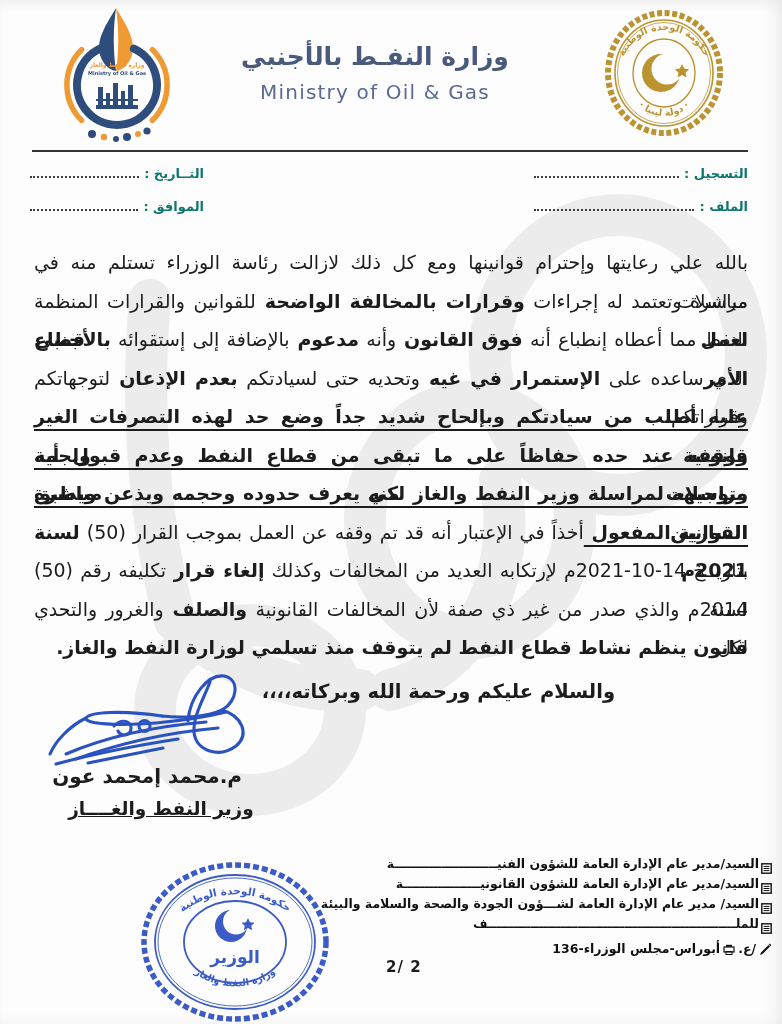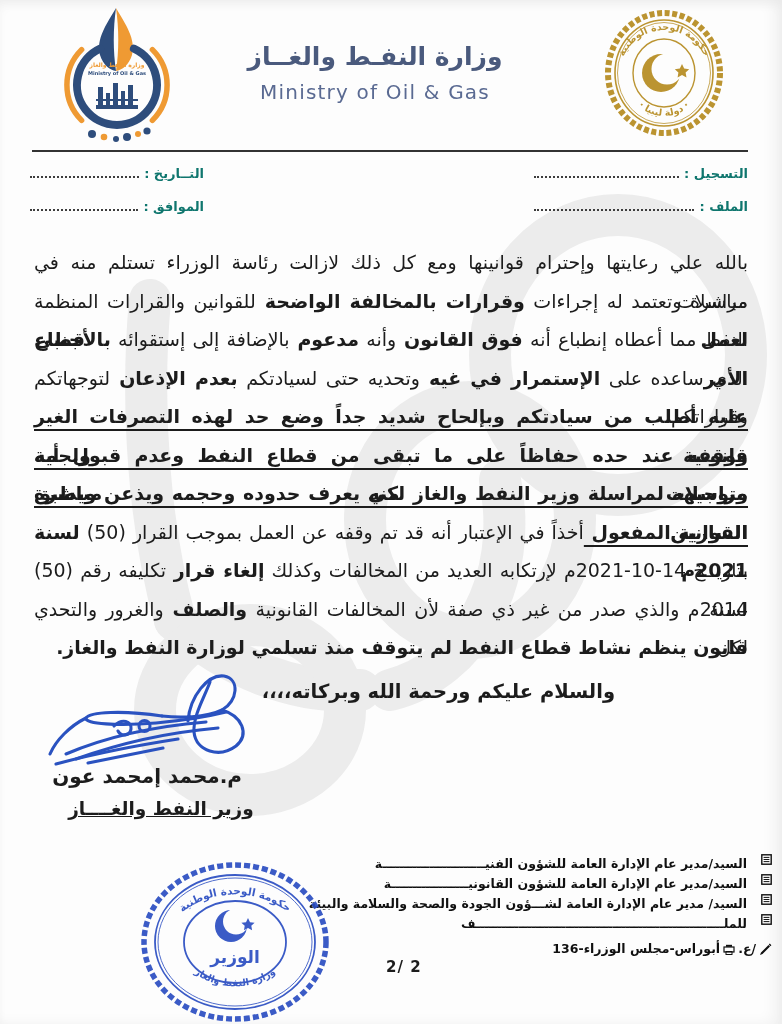--- a/index.html
+++ b/index.html
@@ -40,21 +40,21 @@
   .line span.b{font-weight:700;margin-top:24px;}
   .line span.bu{font-weight:700; text-decoration:underline; text-underline-offset:6px; text-decoration-thickness:1.5px;}
   .closing{position:absolute; top:667px; right:167px; direction:rtl; font-size:19.5px; font-weight:700; z-index:1;margin-top:13px;}
   
   .signature{position:absolute; left:38px; top:666px; width:224px; height:106px; z-index:2;}
   .sig-name{position:absolute; left:86px; top:764px; width:156px; text-align:center; font-size:20px; font-weight:700; direction:rtl; white-space:nowrap;}
   .sig-title{position:absolute; left:66px; top:798px; width:190px; text-align:center; font-size:18.5px; font-weight:700; direction:rtl; white-space:nowrap;text-decoration:underline;}
   .stamp{position:absolute; left:134px; top:860px; width:202px; height:164px; z-index:2; opacity:.92;}
   
   .dist{position:absolute; right:10px; top:854px; width:400px; direction:rtl; z-index:1;}
-  .dist-row{display:flex; direction:rtl; align-items:flex-start; gap:14px; line-height:20px; white-space:nowrap; justify-content:flex-start;}
+  .dist-row{display:flex; direction:rtl; align-items:flex-end; gap:2px; line-height:20px; white-space:nowrap; justify-content:flex-start;}
   .dist-text{font-size:12.5px; font-weight:700; color:#101010;}
   .doc-icon svg{display:block;}
   .dist-footer{display:flex; direction:rtl; align-items:center; gap:3px; line-height:22px; margin-top:2px; font-size:12.5px; font-weight:700;}
   .page-num{position:absolute; left:386px; top:958px; font-size:15px; font-weight:700; direction:ltr; letter-spacing:1px;}
   svg text{font-family:"DejaVu Sans","Liberation Sans",sans-serif;}
 </style>
 </head>
 <body>
 
 <div class="page">
@@ -91,21 +91,21 @@
       <circle cx="42" cy="131" r="4" fill="var(--logo-blue)"></circle>
         <circle cx="54" cy="134" r="3.3" fill="var(--logo-orange)"></circle>
       <circle cx="66" cy="136" r="3" fill="var(--logo-blue)"></circle>
         <circle cx="77" cy="134" r="4" fill="var(--logo-blue)"></circle>
       <circle cx="88" cy="131" r="3" fill="var(--logo-orange)"></circle>
         <circle cx="97" cy="128" r="3.6" fill="var(--logo-blue)"></circle>
     </g>
   </svg>
 
   <div class="title-block">
-    <div class="title-ar">وزارة النفـط والغــاز</div>
+    <div class="title-ar">وزارة النفـط بالأجنبي</div>
     <div class="title-en">Ministry of Oil &amp; Gas</div>
   </div>
 
   <svg class="seal-gold" viewBox="0 0 120 130">
     <defs>
       <path id="sealTop" d="M16,66 A44,44 0 0 1 104,66"></path>
       <path id="sealBottom" d="M22,70 A38,38 0 0 0 98,70"></path>
     </defs>
     <ellipse cx="60" cy="65" rx="56" ry="60" fill="none" stroke="var(--seal-gold)" stroke-width="6" stroke-dasharray="5 2.6"></ellipse>
     <ellipse cx="60" cy="65" rx="49" ry="53" fill="none" stroke="var(--seal-gold)" stroke-width="1.6"></ellipse>

